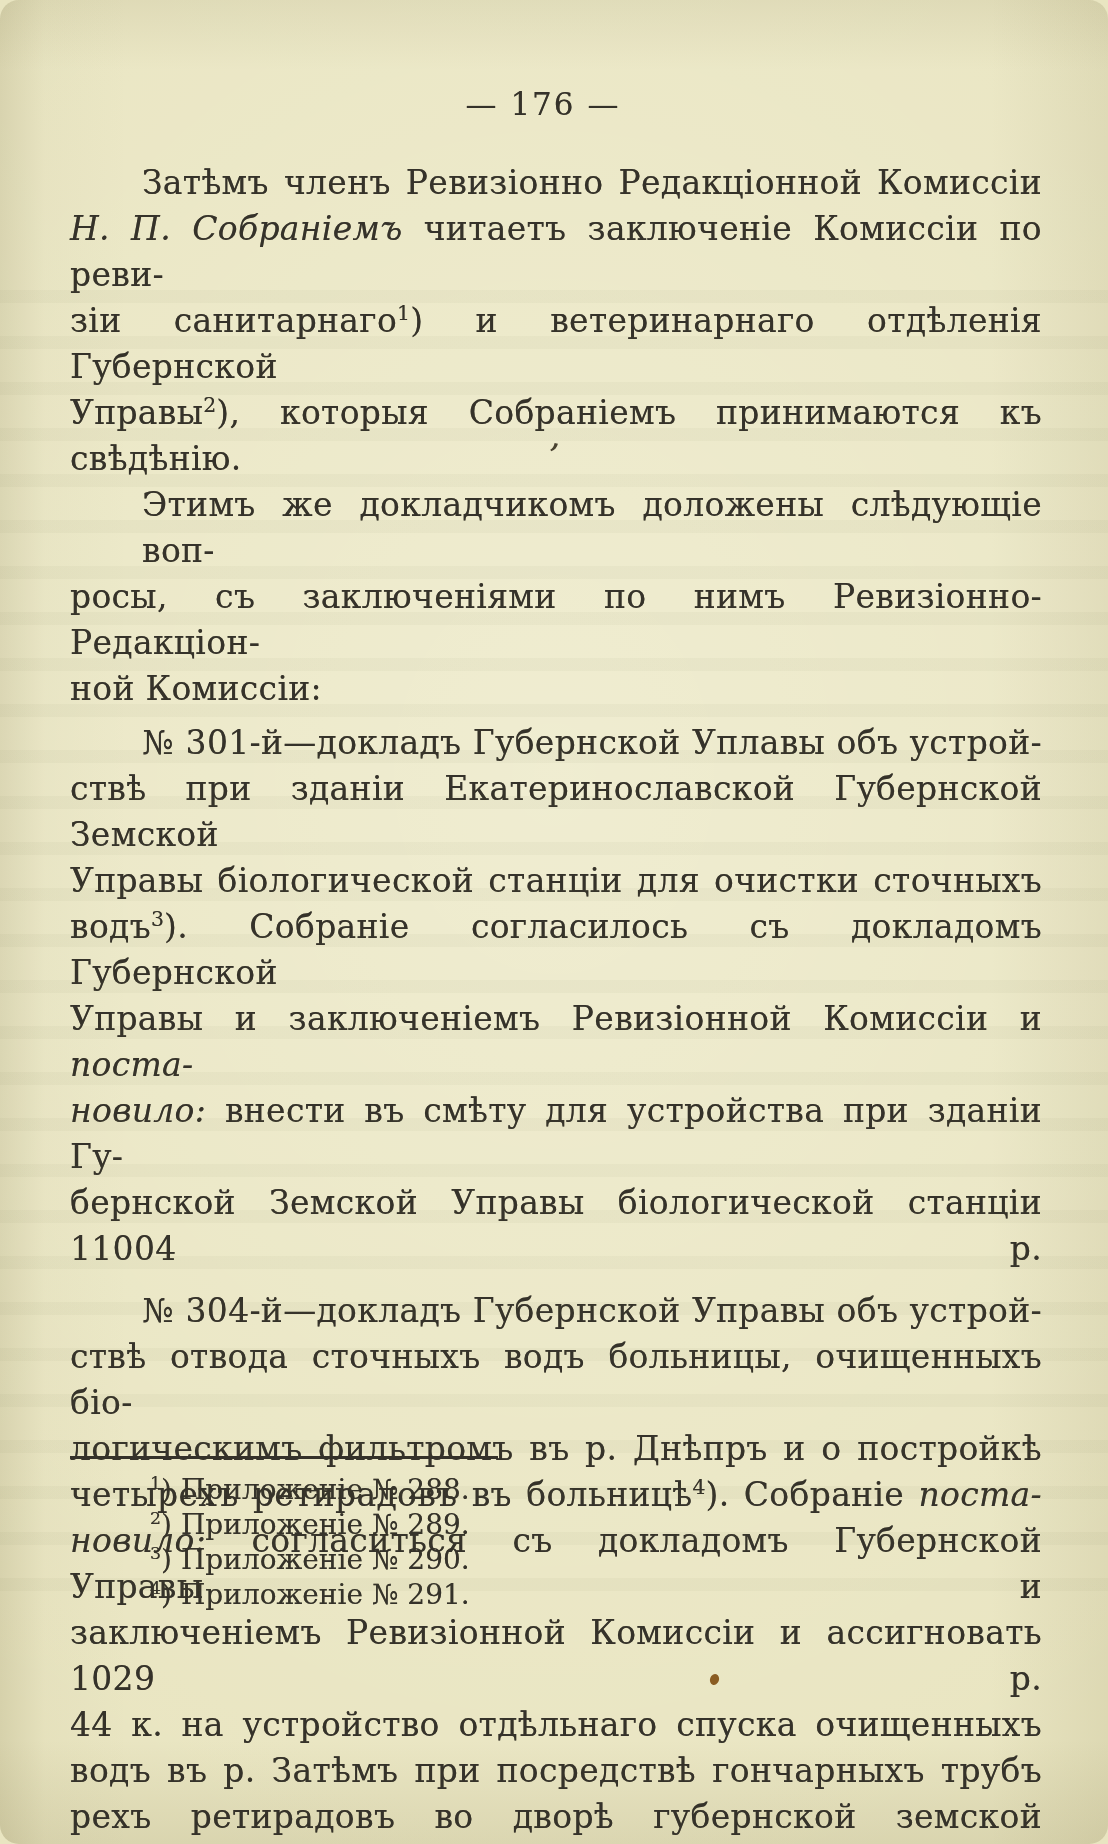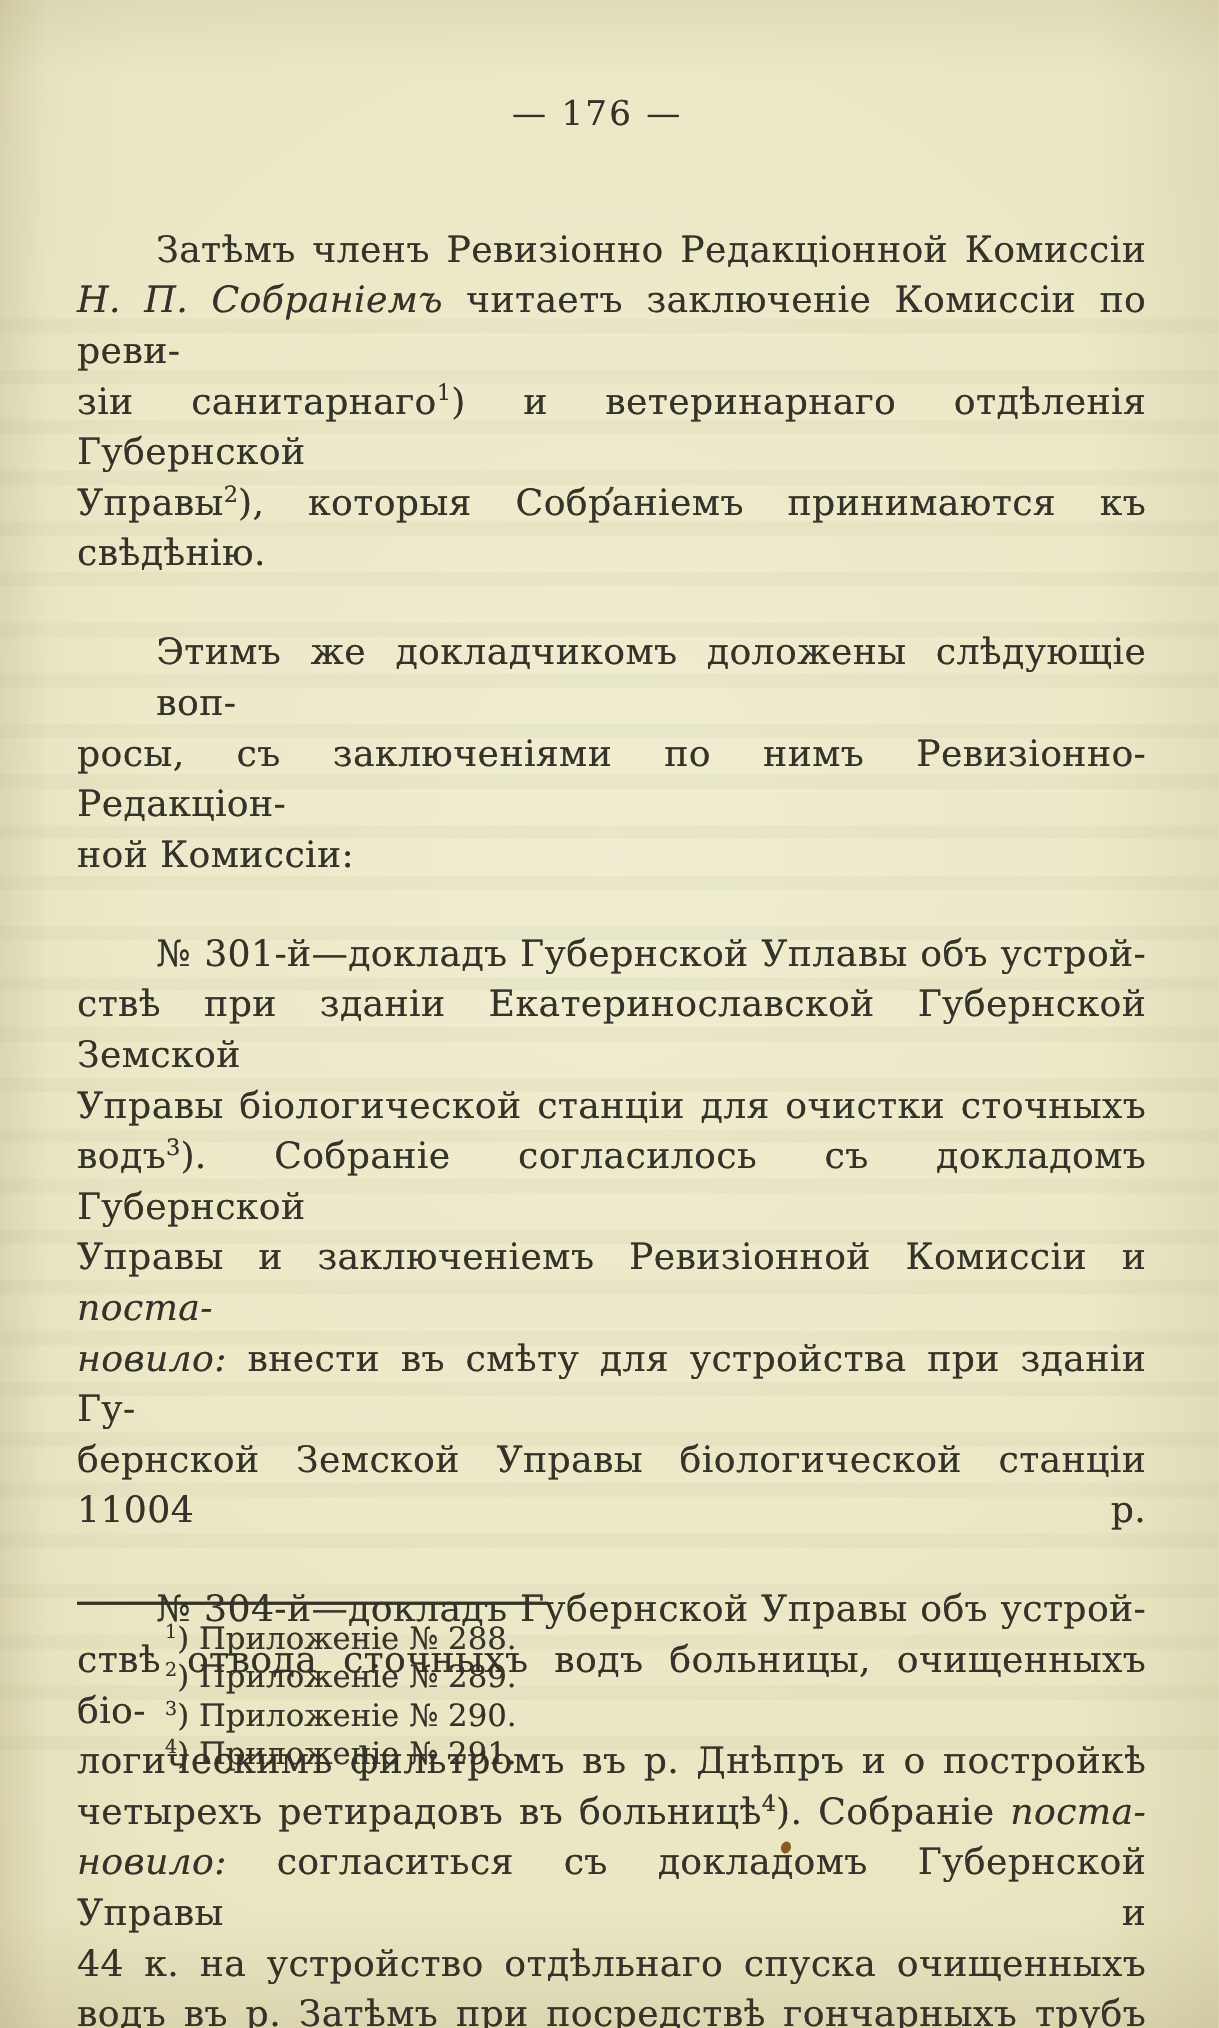--- a/index.html
+++ b/index.html
@@ -9,20 +9,21 @@
     color: var(--ink, #35322a);
     background: var(--paper, #e9e5c1);
   }
   .page {
     position: relative; width: 1108px; height: 1844px;
     background:
       radial-gradient(ellipse 120% 90% at 50% 42%, rgba(255,255,246,0.30), rgba(255,255,246,0) 70%),
       linear-gradient(90deg, rgba(115,105,55,0.16), rgba(115,105,55,0.03) 45px, rgba(115,105,55,0) 130px, rgba(115,105,55,0) 990px, rgba(115,105,55,0.10)),
       linear-gradient(180deg, rgba(115,105,55,0.10), rgba(115,105,55,0) 70px, rgba(115,105,55,0) 1740px, rgba(115,105,55,0.13)),
       var(--paper, #e9e5c1);
+    border-radius: 19px;
   }
   
   .page::after {
     content: ""; position: absolute; left: 0; right: 0; top: 290px; height: 1330px;
     background: repeating-linear-gradient(180deg,
       rgba(95,100,60,0.045) 0 13px, rgba(95,100,60,0) 13px 46px);
     pointer-events: none;
   }
   .page-number {
     position: absolute; top: 86px; left: 0; width: 1086px;
@@ -33,21 +34,21 @@
     position: absolute; left: 546px; top: 436px; font-size: 36px;
     color: #4a4331; transform: rotate(14deg);
   }
   .text-block {
     position: absolute; left: 70px; top: 160px; width: 972px;
     font-size: 33px; line-height: 46px; letter-spacing: 0.3px;
     text-shadow: 0 0 0.6px rgba(40,35,20,0.55);
   }
   .line { text-align: justify; text-align-last: justify; }
   .line.short { text-align-last: left; }
-  .line.indent { padding-left: 72px; margin-top: 44px; }
+  .line.indent { padding-left: 72px; }
   .paragraph.p3 { margin-top: 8px; }
   .paragraph.p4 { margin-top: 16px; }
   em { font-style: italic; }
   sup { font-size: 62%; line-height: 0; vertical-align: super; letter-spacing: 0; }
   .fn-rule {
     position: absolute; left: 70px; top: 1456px; width: 428px; height: 3px;
     background: var(--ink, #35322a);
   }
   .footnotes {
     position: absolute; left: 150px; top: 1472px;
@@ -86,20 +87,21 @@
         <div class="line">Управы и заключеніемъ Ревизіонной Комиссіи и <em>поста-</em></div>
         <div class="line"><em>новило:</em> внести въ смѣту для устройства при зданіи Гу-</div>
         <div class="line">бернской Земской Управы біологической станціи 11004 р.</div>
       </div>
       <div class="paragraph p4">
         <div class="line indent">№ 304-й—докладъ Губернской Управы объ устрой-</div>
         <div class="line">ствѣ отвода сточныхъ водъ больницы, очищенныхъ біо-</div>
         <div class="line">логическимъ фильтромъ въ р. Днѣпръ и о постройкѣ</div>
         <div class="line">четырехъ ретирадовъ въ больницѣ<sup>4</sup>). Собраніе <em>поста-</em></div>
         <div class="line"><em>новило:</em> согласиться съ докладомъ Губернской Управы и</div>
+        <div class="line">заключеніемъ Ревизіонной Комиссіи и ассигновать 1029 р.</div>
         <div class="line">44 к. на устройство отдѣльнаго спуска очищенныхъ</div>
         <div class="line">водъ въ р. Затѣмъ при посредствѣ гончарныхъ трубъ</div>
         <div class="line">рехъ ретирадовъ во дворѣ губернской земской больни-</div>
       </div>
     </div>
   <div class="fn-rule"></div>
   <div class="footnotes" id="footnotes">
       <div class="footnote"><span class="fn-marker"><sup>1</sup>) </span><span class="fn-text">Приложеніе № 288.</span></div>
       <div class="footnote"><span class="fn-marker"><sup>2</sup>) </span><span class="fn-text">Приложеніе № 289.</span></div>
       <div class="footnote"><span class="fn-marker"><sup>3</sup>) </span><span class="fn-text">Приложеніе № 290.</span></div>

